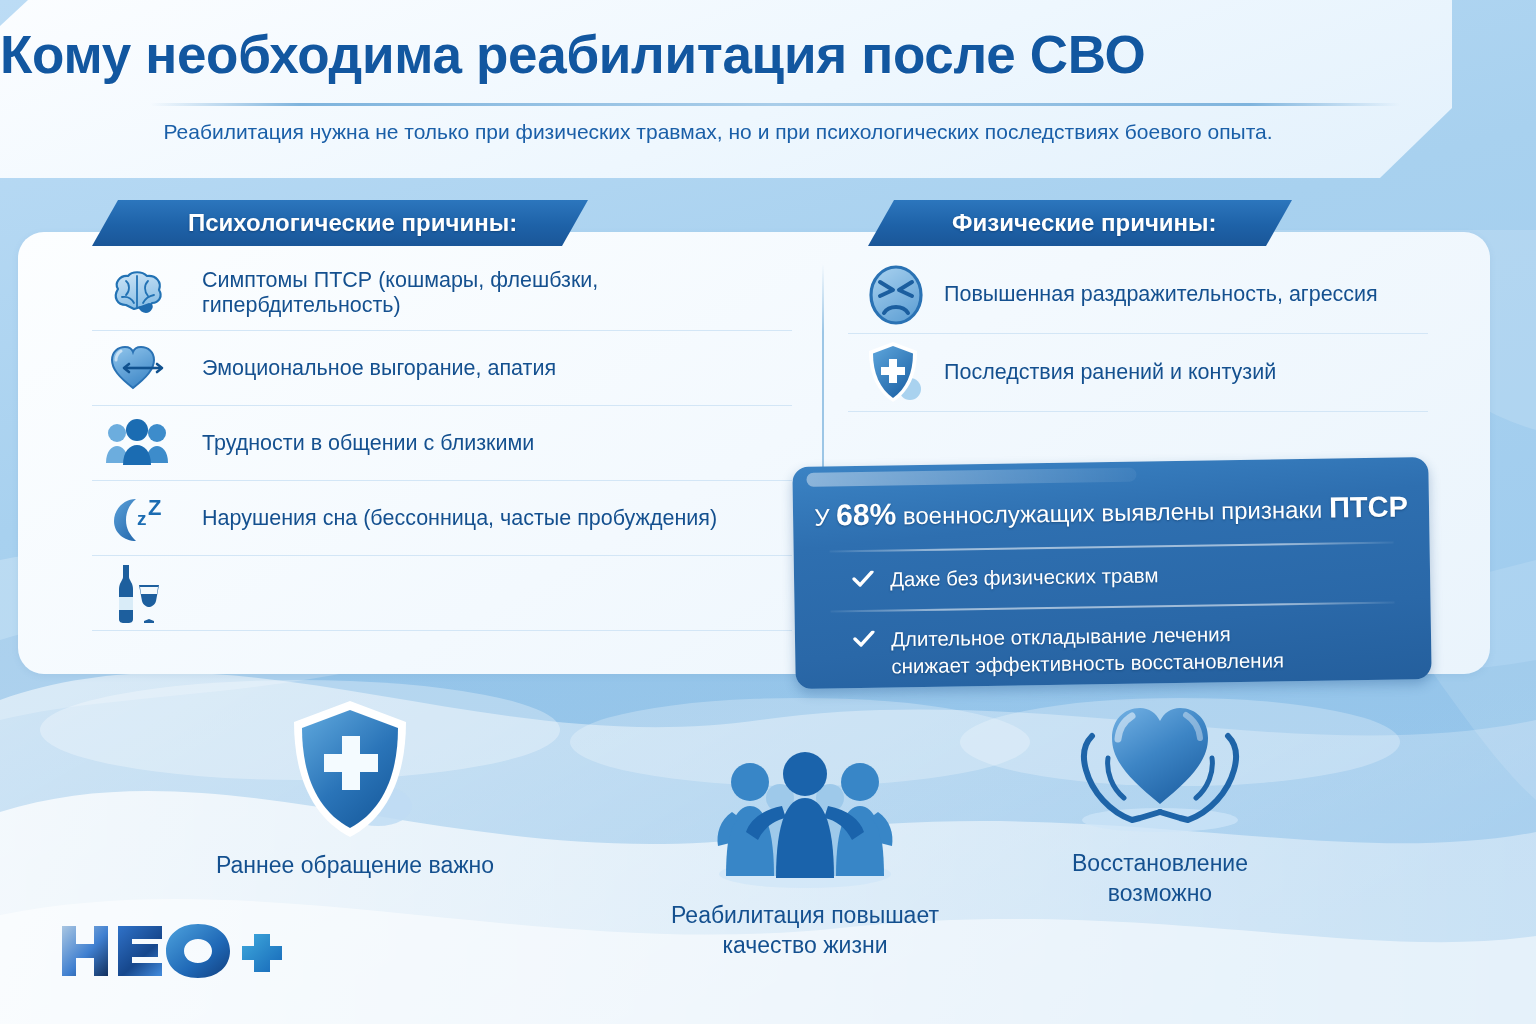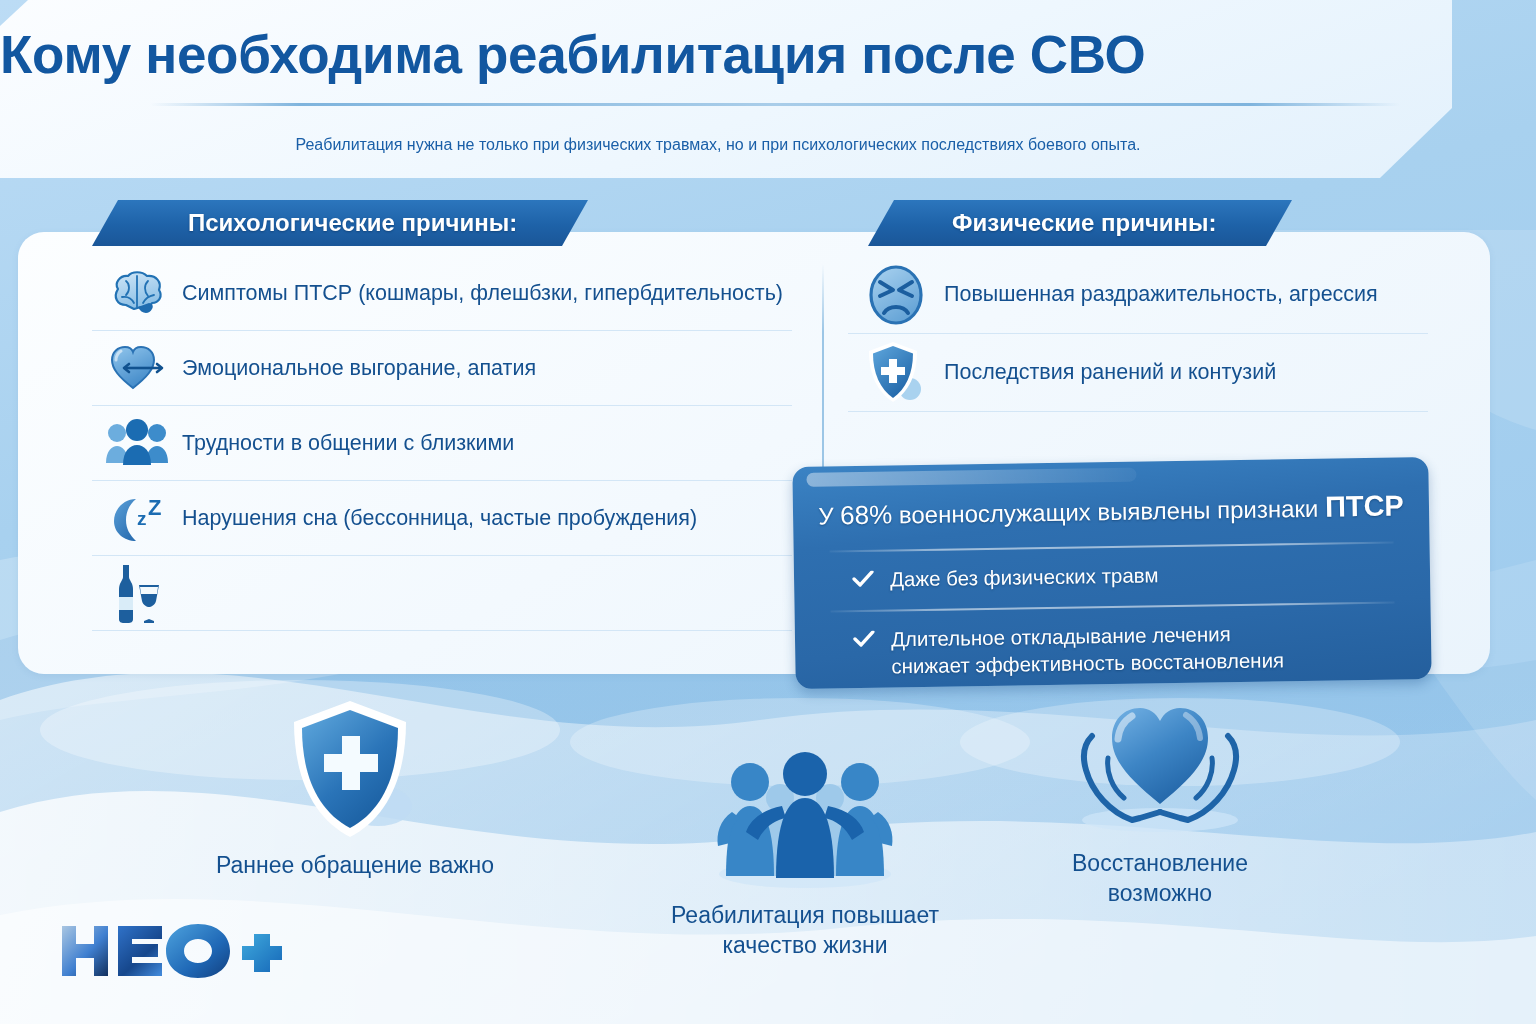--- a/index.html
+++ b/index.html
@@ -26,22 +26,22 @@
     font-size:53px; font-weight:bold; color:#1257a0;
     letter-spacing:-0.3px;
     text-shadow:0 1px 1px rgba(255,255,255,0.9);
   }
   .title-rule {
     position:absolute; top:103px; left:150px; width:1250px; height:3px;
     background:linear-gradient(90deg, rgba(150,195,230,0) 0%, #7fb4dd 12%, #a9cde9 50%, #7fb4dd 88%, rgba(150,195,230,0) 100%);
     border-radius:2px;
   }
   .subtitle {
-    position:absolute; top:136px; left:0; width:1400px; text-align:center;
-    font-size:16px; color:#1a5fa8; font-weight:500;padding-left:36px;
+    position:absolute; top:120px; left:0; width:1400px; text-align:center;
+    font-size:21px; color:#1a5fa8; font-weight:500;padding-left:36px;
   }
 
   
   .main-panel {
     position:absolute; left:18px; top:232px; width:1472px; height:442px;
     background:linear-gradient(150deg,#fcfeff 0%, #f3f9fe 50%, #eaf4fc 100%);
     border-radius:26px;
     box-shadow:0 2px 6px rgba(90,140,185,0.13);
   }
 
@@ -72,21 +72,21 @@
   
   .cause-list { position:absolute; }
   #list-psych { left:92px; top:256px; width:700px; }
   #list-phys  { left:848px; top:256px; width:580px; }
 
   .cause-row {
     display:flex; align-items:center;
     border-bottom:1px solid #d3e6f6;
     position:relative;
   }
-  #list-psych .cause-row { height:75px; }
+  #list-psych .cause-row { height:75px;gap:20px; }
   #list-phys  .cause-row { height:78px; }
   .cause-row .ico {
     width:90px; flex:0 0 90px; height:100%;
     display:flex; align-items:center; justify-content:center;
   }
   #list-phys .cause-row .ico { width:96px; flex:0 0 96px; }
   .cause-row .txt {
     font-size:21.5px; color:#14508f; font-weight:500; line-height:1.15;
   }
   .divider-v {
@@ -107,21 +107,21 @@
     position:absolute; left:14px; top:6px; width:330px; height:14px;
     background:linear-gradient(90deg, rgba(255,255,255,0.42), rgba(255,255,255,0.05));
     border-radius:8px;
   }
   .stat-head {
     position:absolute; top:32px; left:0; width:100%; text-align:center;
     color:#ffffff; font-size:24px; font-weight:500;
     text-shadow:0 1px 2px rgba(12,55,100,0.55);
     white-space:nowrap;
   }
-  .stat-head .big { font-size:26px; font-weight:normal; }
+  .stat-head .big { font-size:30px; font-weight:bold; }
   .stat-head .ptsr { font-size:29px; font-weight:bold; }
   .stat-rule {
     position:absolute; left:36px; width:564px; height:2px;
     background:linear-gradient(90deg, rgba(255,255,255,0.05), rgba(255,255,255,0.55) 20%, rgba(255,255,255,0.55) 80%, rgba(255,255,255,0.05));
   }
   #stat-rule-1 { top:84px; }
   #stat-rule-2 { top:144px; }
   .stat-item {
     position:absolute; left:58px; display:flex; align-items:flex-start; gap:16px;
     color:#ffffff; font-size:20.5px; font-weight:500; line-height:1.32;

